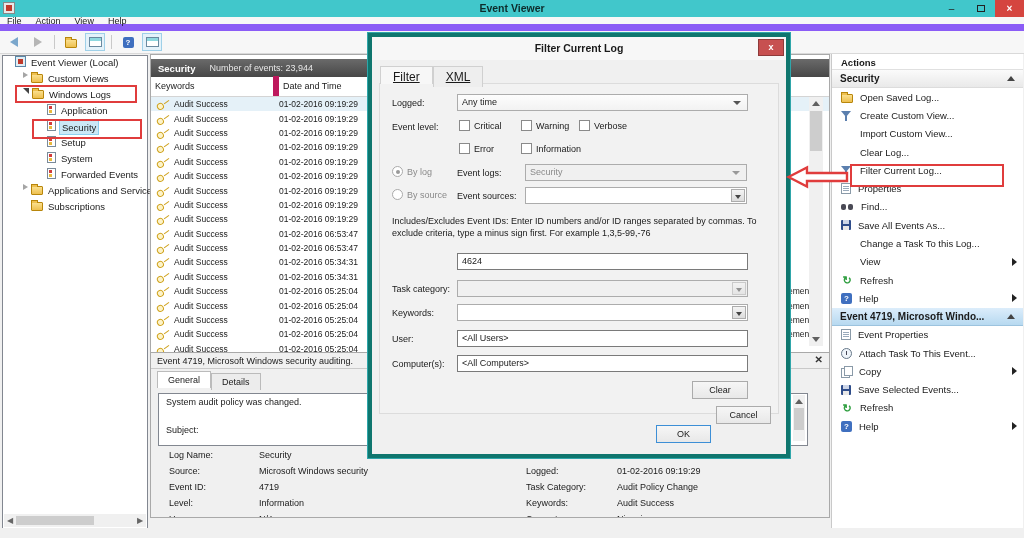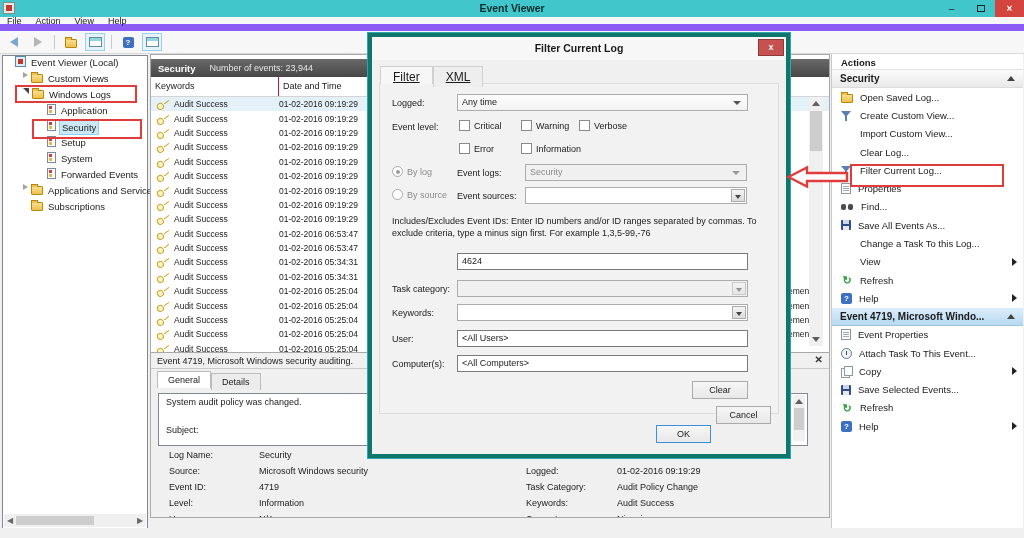--- a/index.html
+++ b/index.html
@@ -73,21 +73,21 @@
   .tree-hscroll { position:absolute; left:1px; bottom:1px; width:142px; height:13px; background:#f0f0f0; display:flex; align-items:center; }
   .hs-arrow { width:12px; height:13px; display:flex; align-items:center; justify-content:center; color:#666; font-size:8px; }
   .hs-thumb { width:78px; height:9px; background:#cdcdcd; }
 
   
   .logpanel { left:150px; top:54px; width:680px; height:464px; background:#fff; border:1px solid #a9a9a9; border-bottom:none; }
   .log-header { position:absolute; left:0; top:4px; width:678px; height:18px; background:linear-gradient(#6a6a6a,#474747); color:#fff; display:flex; align-items:center; padding-left:7px; }
   .log-title { font-weight:bold; font-size:9.5px; }
   .log-count { margin-left:14px; font-size:9px; color:#e8e8e8; }
   .col-header { position:absolute; left:0; top:22px; width:678px; height:20px; background:#fff; border-bottom:1px solid #d4d4d4; display:flex; align-items:flex-end; }
-  .col-cell { font-size:9px; padding:3px 4px; border-right:1px solid #be185d; height:20px; display:flex; align-items:center; }
+  .col-cell { font-size:9px; padding:3px 4px; border-right:6px solid #be185d; height:20px; display:flex; align-items:center; }
   .rows { position:absolute; left:0; top:42px; width:678px; height:256px; overflow:hidden; }
   .lrow { position:relative; height:14.4px; display:flex; align-items:center; font-size:8.5px; }
   .lrow.sel { background:#e5f1f8; }
   .lrow .kw { width:100px; }
   .lrow .ic { margin:0 4px 0 5px; }
   .lrow .dt { position:absolute; left:128px; }
   .lrow .extra { position:absolute; left:637px; }
   .vscroll { position:absolute; right:6px; top:42px; width:14px; height:249px; background:#f0f0f0; }
   .vs-up, .vs-down { position:absolute; left:3px; width:0; height:0; border-left:4px solid transparent; border-right:4px solid transparent; }
   .vs-up { top:4px; border-bottom:5px solid #606060; }

